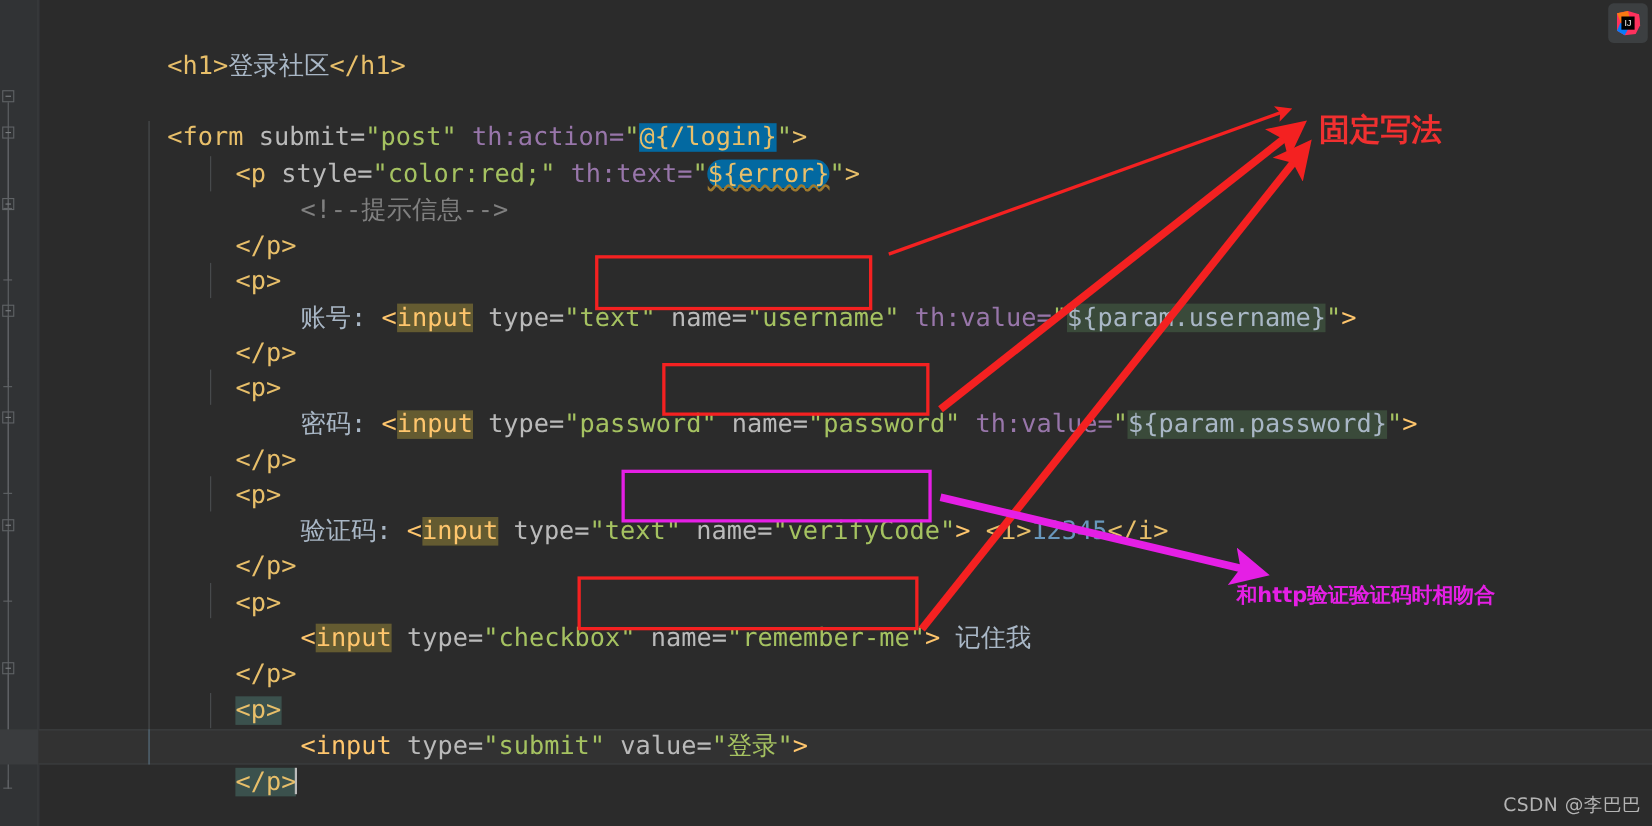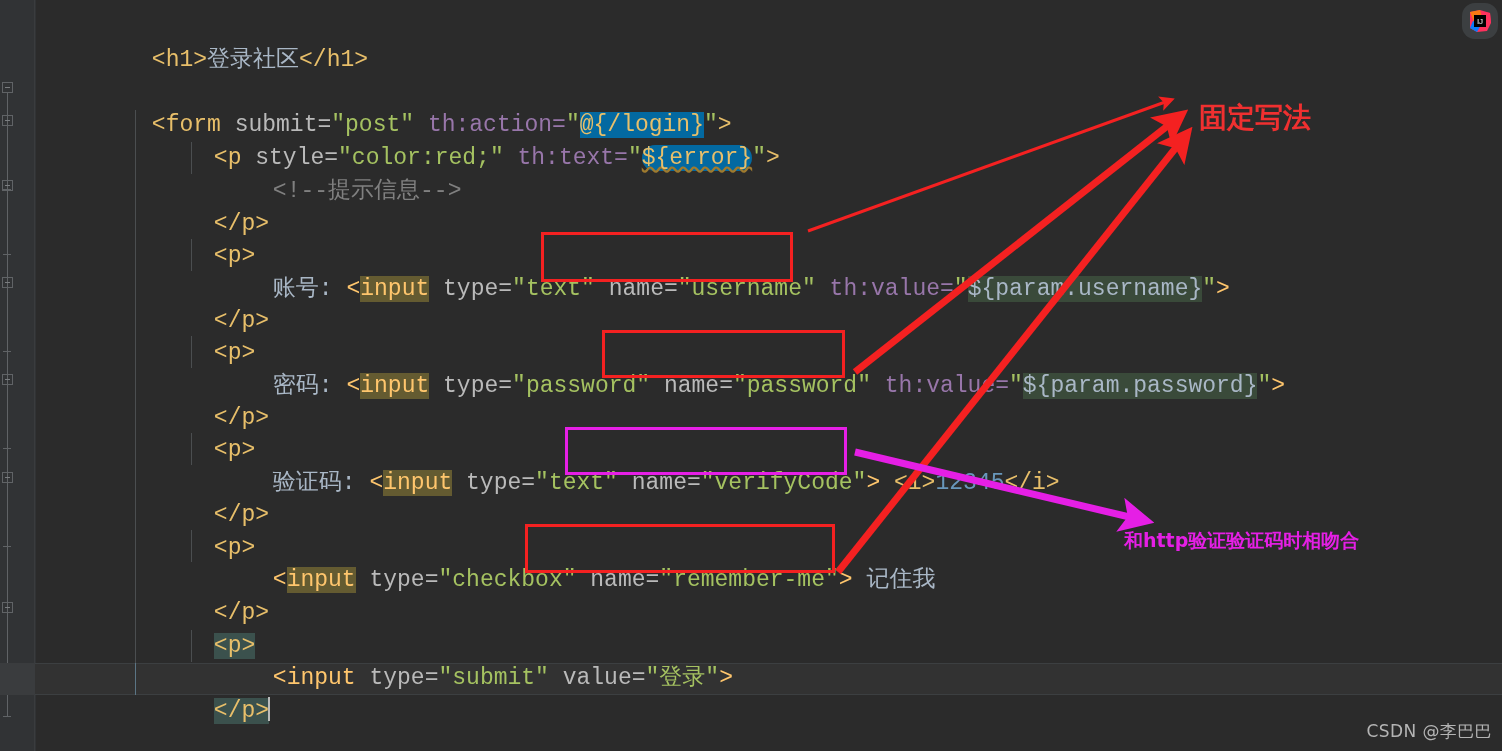--- a/index.html
+++ b/index.html
@@ -78,21 +78,20 @@
     background: #4b4e50;
   }
   .indent-guide.active { background: #5b7585; }
 
   
   .code {
     position: absolute;
     left: 35px; top: 0;
     width: 1467px;
     height: 533px;
-    font-family: Liberation Mono, monospace;
   }
   .line {
     position: absolute;
     left: 0;
     height: 32px;
     line-height: 32px;
     white-space: pre;
     font-size: 23px;
     letter-spacing: 0px;
     color: #a9b7c6;
@@ -175,21 +174,21 @@
     font-size: 17px;
     letter-spacing: 0.4px;
   }
 
   
   .logo-badge {
     position: absolute;
     right: 4px; top: 3px;
     width: 36px; height: 36px;
     background: #3c3f41;
-    border-radius: 13px;
+    border-radius: 5px;
   }
   .logo-badge .gl {
     position: absolute;
     left: 6px; top: 6px;
     width: 24px; height: 24px;
   }
 </style>
 </head>
 <body>
 

